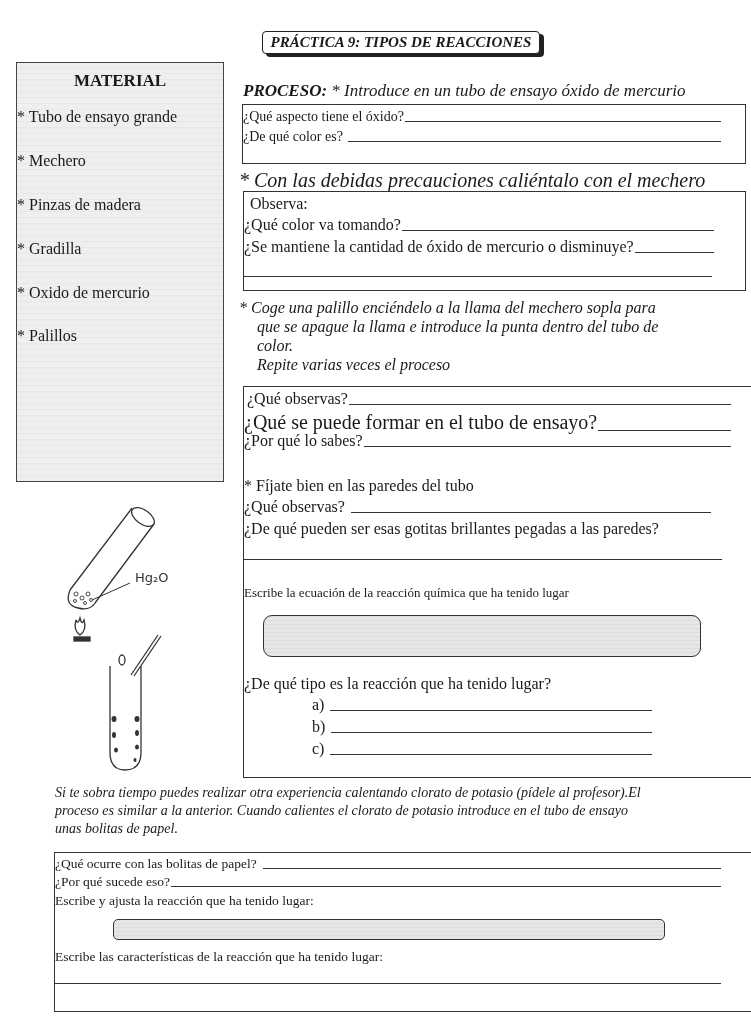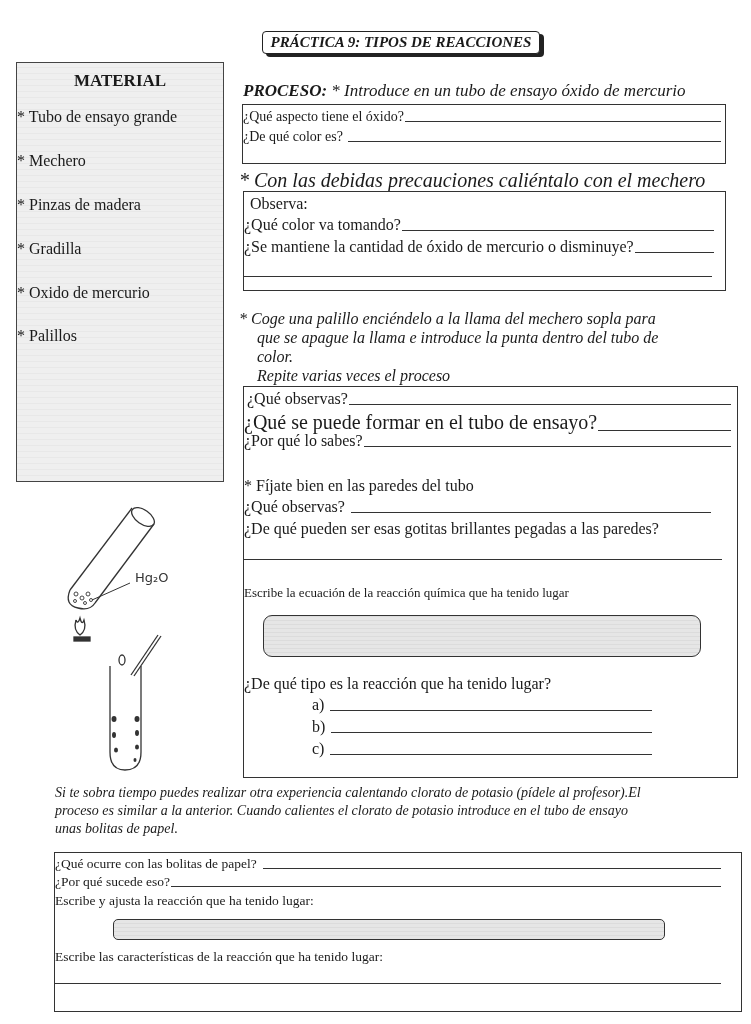--- a/index.html
+++ b/index.html
@@ -14,21 +14,21 @@
     box-shadow: 4px 3px 0 #222;
     font-style: italic; font-weight: bold; font-size: 15px; text-align: center; line-height: 21px;
   }
   .material-box {
     left: 16px; top: 62px; width: 206px; height: 418px;
     border: 1.5px solid #444; background: #efefef;
     background-image: repeating-linear-gradient(0deg, #efefef 0 5px, #e8e8e8 5px 6px);
   }
   .material-title { position: absolute; left: 0; right: 0; top: 8px; text-align: center; font-weight: bold; font-size: 17px; }
   .material-item { position: absolute; left: 0; font-size: 16px; white-space: nowrap; }
-  .box { border: 1.2px solid #333; background: #fff; }
+  .box { border: 1.2px solid #333; background: #fff; padding-left: 20px; }
   .line-row { position: absolute; font-size: 14px; white-space: nowrap; display: flex; align-items: flex-end; }
   .blank { flex: 1; border-bottom: 1px solid #333; height: 0; margin-bottom: 3px; margin-left: 1px; }
   .italic { font-style: italic; }
   .pill { border: 1.3px solid #333; border-radius: 9px; background: #e6e6e6;
           background-image: repeating-linear-gradient(0deg, #e6e6e6 0 3px, #dcdcdc 3px 4px); }
   .hline { position: absolute; border-bottom: 1px solid #333; height: 0; }
 </style>
 </head>
 <body>
 
@@ -68,21 +68,21 @@
     <span>¿Qué color va tomando?</span>
       <span class="blank"></span>
   </div>
   <div class="line-row" style="left:0; top:46px; width:470px; font-size:16px;">
     <span>¿Se mantiene la cantidad de óxido de mercurio o disminuye?</span>
       <span class="blank"></span>
   </div>
   <div class="hline" style="left:0; width:468px; top:84px;"></div>
 </div>
 
-<div class="abs italic" style="left:239px; top:309px; font-size:16px; line-height:19px; white-space:nowrap;">
+<div class="abs italic" style="left:239px; top:298px; font-size:16px; line-height:19px; white-space:nowrap;">
   <div>* Coge una palillo enciéndelo a la llama del mechero sopla para</div>
   <div style="padding-left:18px">que se apague la llama e introduce la  punta dentro del tubo de</div>
   <div style="padding-left:18px">color.</div>
   <div style="padding-left:18px">Repite varias veces el proceso</div>
 </div>
 
 <div class="abs box" style="left:243px; top:386px; width:493px; height:390px;">
   <div class="line-row" style="left:3px; top:3px; width:484px; font-size:16px;">
     <span>¿Qué observas?</span>
       <span class="blank"></span>

